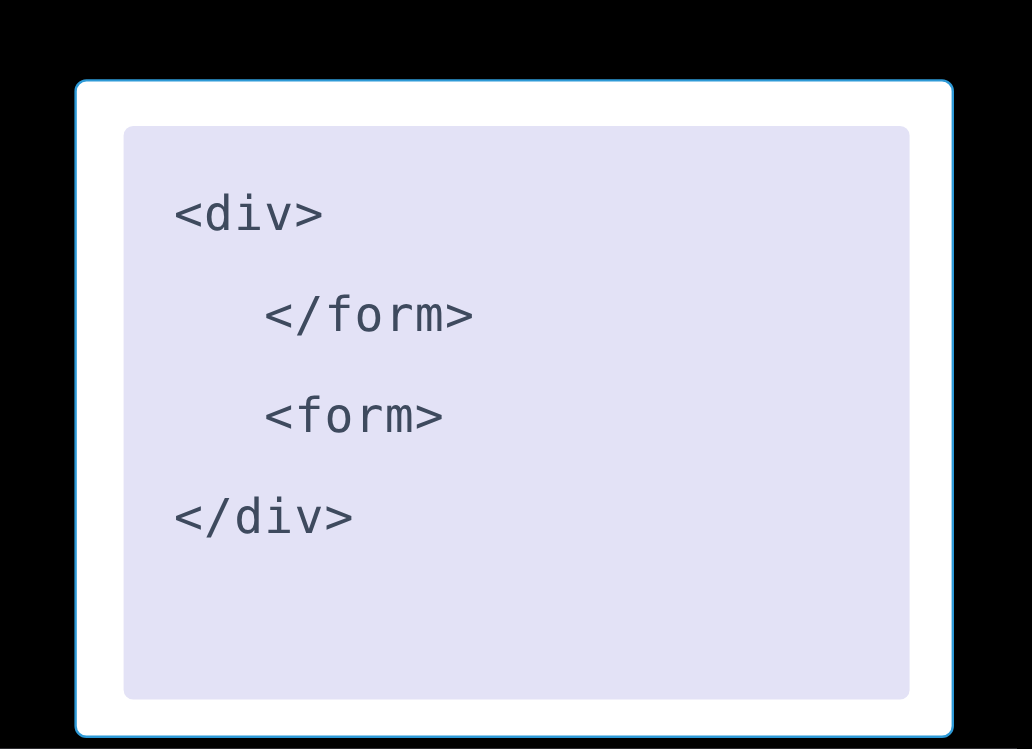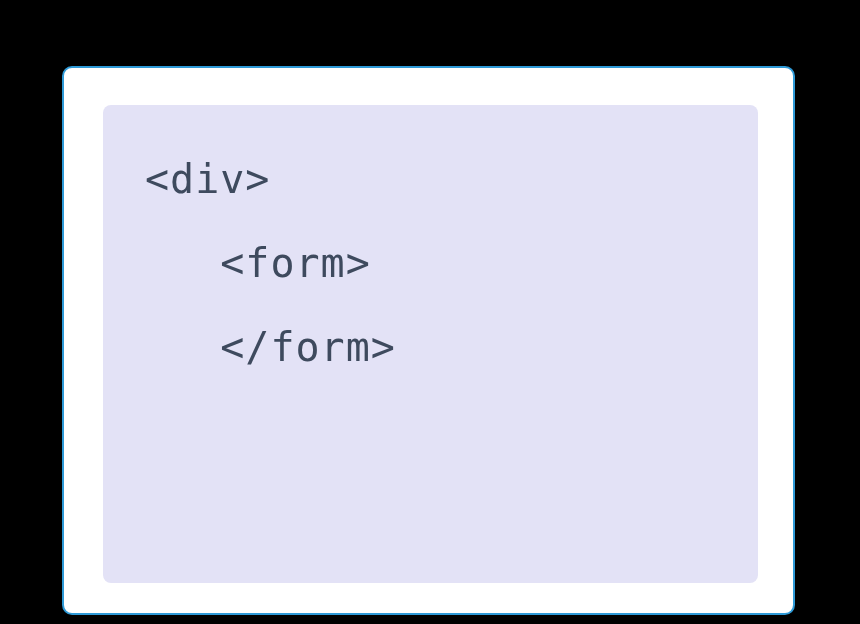--- a/index.html
+++ b/index.html
@@ -46,16 +46,17 @@
     color: #3e4a5e;
     letter-spacing: 1px;
   }
 </style>
 </head>
 <body>
 
 <div class="card">
   <div class="code-block">
     <span class="code-line">&lt;div&gt;</span>
+    <span class="code-line">   &lt;/form&gt;</span>
     <span class="code-line">   &lt;form&gt;</span>
-    <span class="code-line">   &lt;/form&gt;</span>
+    <span class="code-line">&lt;/div&gt;</span>
   </div>
 </div>
 
 </body></html>

